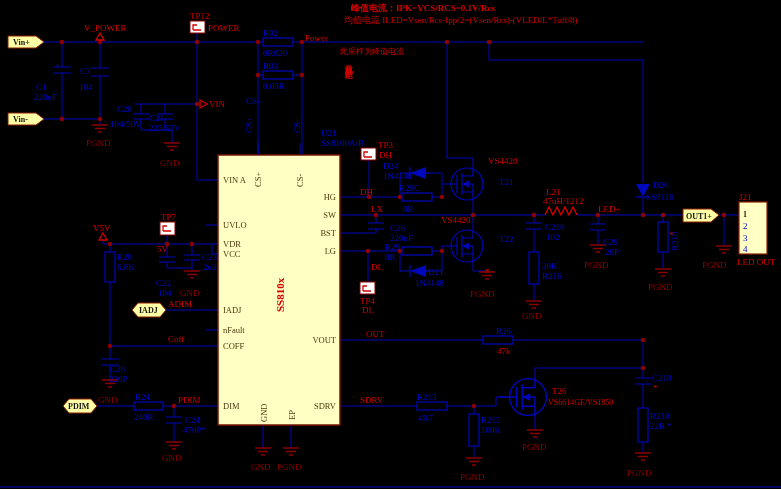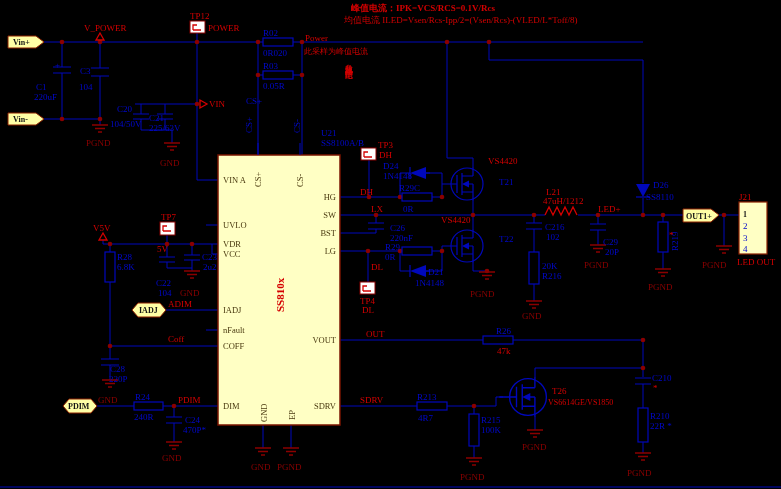--- a/index.html
+++ b/index.html
@@ -406,15 +406,15 @@
     <text class="k" x="743" y="217">1</text>
     <text x="743" y="229">2</text>
     <text x="743" y="241">3</text>
     <text x="743" y="252">4</text>
     <text class="r" x="737" y="265">LED OUT</text>
   </g>
 </svg>
 
 <div class="ann f9" style="left:351px;top:2px;font-weight:bold;">峰值电流：IPK=VCS/RCS=0.1V/Rcs</div>
 <div class="ann f9" style="left:344px;top:14px;">均值电流 ILED=Vsen/Rcs-Ipp/2=(Vsen/Rcs)-(VLED/L*Toff/8)</div>
-<div class="ann f8" style="left:304px;top:46px;">此采样为峰值电流</div>
+<div class="ann f8" style="left:304px;top:46px;padding-left:36px;">此采样为峰值电流</div>
 <div class="ann f8 vert" style="left:342px;top:57px;height:80px;">负载及短路保护电路</div>
 </div>
 
 </body></html>

